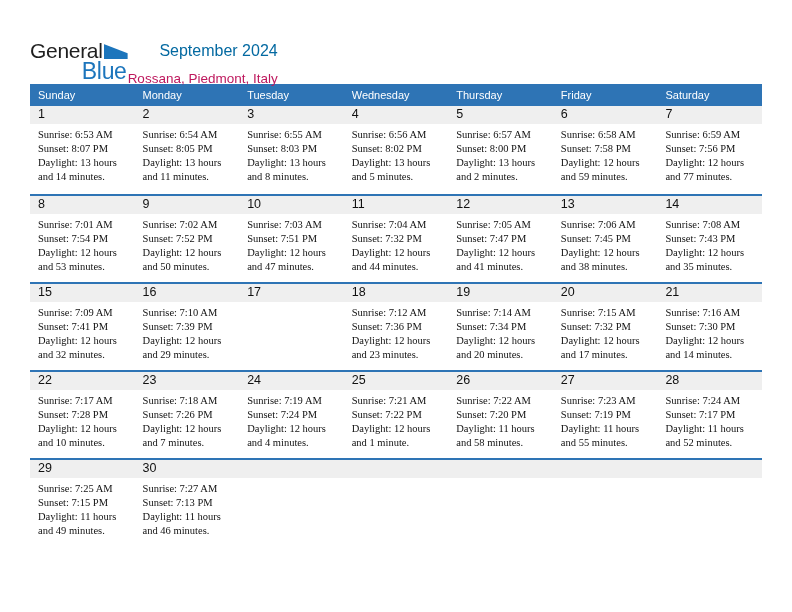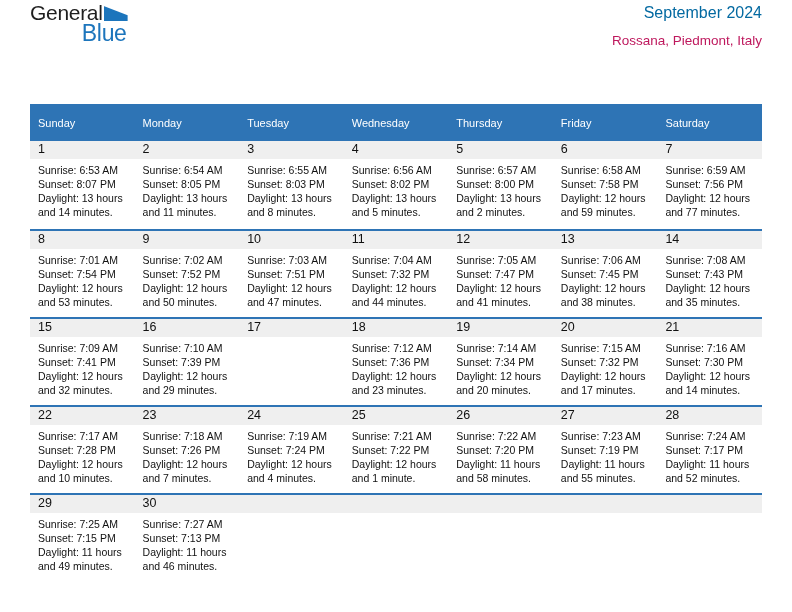--- a/index.html
+++ b/index.html
@@ -7,22 +7,23 @@
     width:792px; height:612px;
     background:#ffffff;
     font-family:"Liberation Sans", sans-serif;
     overflow:hidden;
     color:#111;
   }
   .page { width:732px; margin:0 auto; }
 
   
   .top {
-    height:104px; box-sizing:border-box;
-    display:flex; justify-content:space-between; align-items:flex-start;
+    height:84px; box-sizing:border-box;
+    padding-top:38px;
+    display:flex; justify-content:flex-start; align-items:flex-start;
   }
   .logo { margin-top:4px; display:inline-block; }
   .logo-top { display:flex; align-items:flex-end; }
   .logo-general {
     font-size:21px; letter-spacing:-0.3px; color:#1f1f1f; line-height:18px;
   }
   .logo-triangle {
     width:24px; height:15px; margin-left:1px; margin-bottom:1px;
     background:#1c75bc;
     clip-path:polygon(0 0, 100% 62%, 100% 100%, 0 100%);
@@ -30,38 +31,38 @@
   .logo-bottom { text-align:right; margin-top:-2px; padding-right:1px; }
   .logo-blue { font-size:23px; color:#1c75bc; letter-spacing:-0.3px; }
 
   .titles { text-align:right; }
   .cal-title { font-size:16px; line-height:26px; color:#0369a1; }
   .cal-subtitle { font-size:13.5px; line-height:18px; margin-top:6px; color:#be185d; }
 
   
   .weekday-row {
     display:grid; grid-template-columns:repeat(7,1fr);
-    background:#2e74b5; height:37px; align-items:center;
+    background:#2e74b5; height:22px; align-items:center;
   }
   .weekday { color:#ffffff; font-size:11px; padding-left:8px; }
 
   
   .week-row {
     display:grid; grid-template-columns:repeat(7,1fr);
     height:88px; box-sizing:border-box;
     border-top:2px solid #2e74b5;
   }
   .week-row.first { border-top:none; }
   .date-strip {
     background:#efefef; height:18px; box-sizing:border-box;
     padding:1px 0 0 8px; font-size:12.5px; color:#111;
   }
   .cell-body {
     padding:4px 7px 0 8px;
-    font-size:10.5px; line-height:14px; color:#111;
+    font-size:10.5px; line-height:14px; color:#111;font-family:Liberation Serif, serif;
   }
 </style>
 </head>
 <body>
 
 <div class="page">
 
   <div class="top">
     <div class="logo">
       <div class="logo-top">

